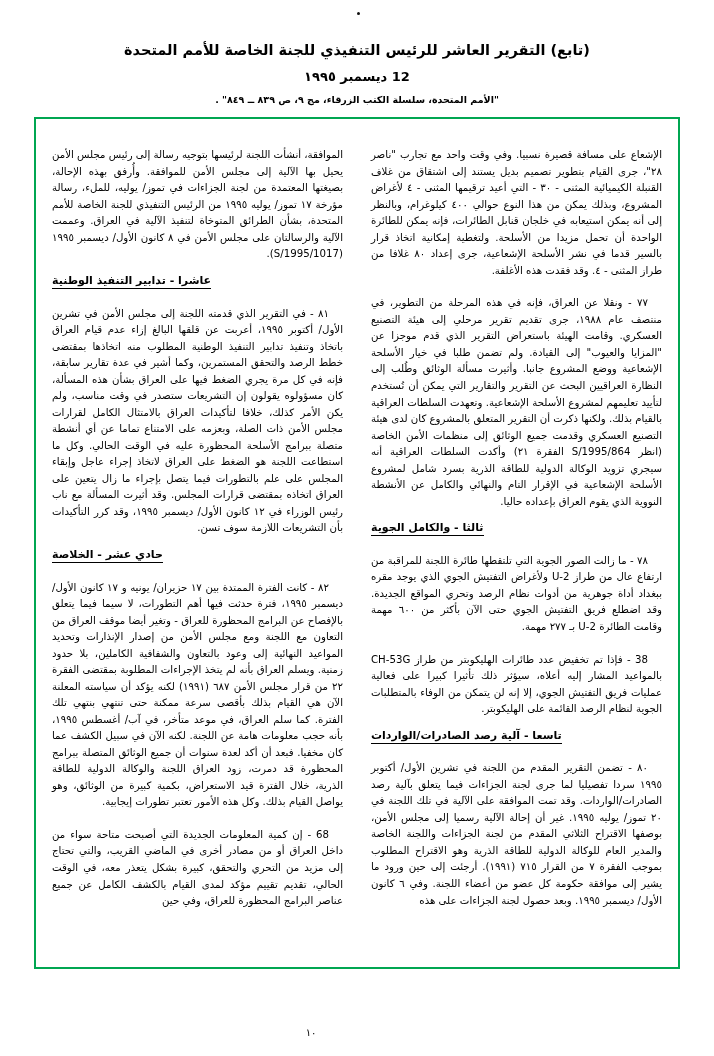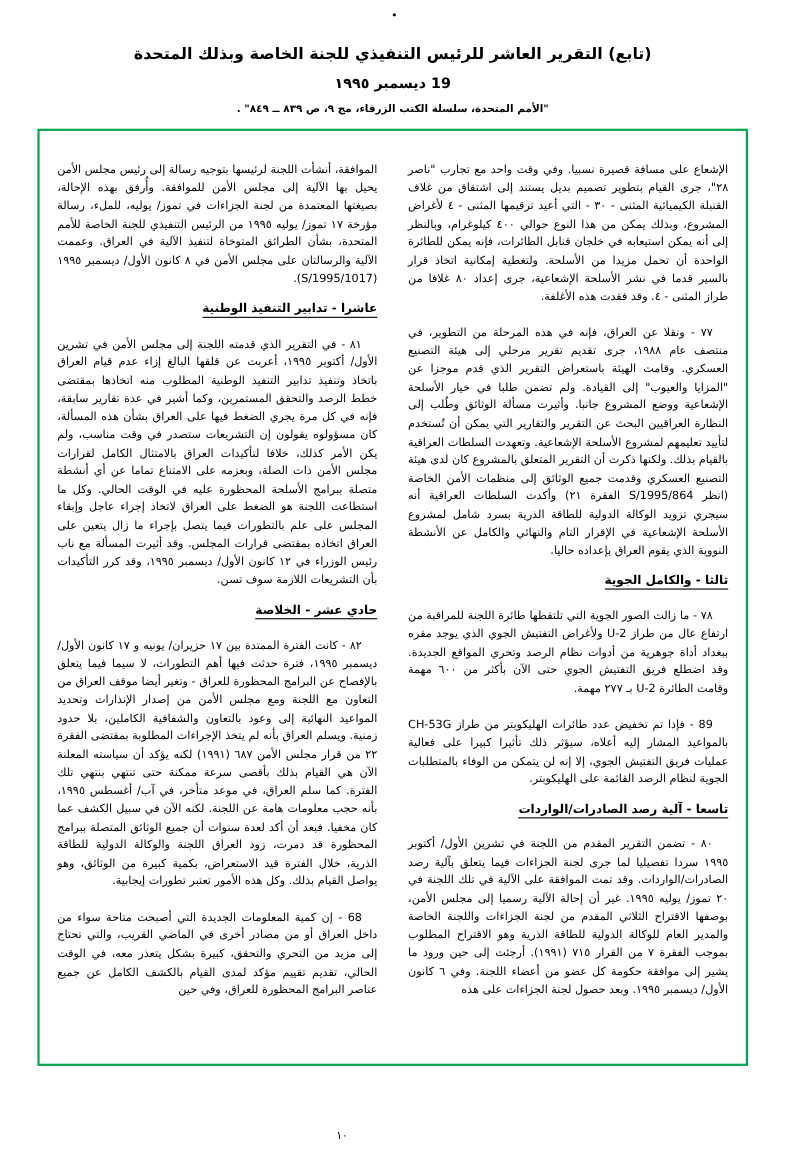--- a/index.html
+++ b/index.html
@@ -74,21 +74,21 @@
     text-justify: inter-word;
   }
   .col.right { padding-left: 14px; padding-right: 4px; }
   .col.left  { padding-right: 14px; padding-left: 4px; border-right: none; }
   .para {
     margin: 16px 0 2px 0;
     text-indent: 14px;
   }
   .para.noindent { text-indent: 0; }
   .sec-head {
-    text-align: right;
+    text-align: left;
     font-weight: bold;
     font-size: 11px;
     margin: 9px 0 5px 0;
     text-decoration: none;
   }
   .sec-head span {
     border-bottom: 1px solid #000;
     padding-bottom: 1px;
   }
   .footer {
@@ -102,35 +102,35 @@
   }
 </style>
 </head>
 <body>
 
 <div class="page">
 
   <div class="top-dot"></div>
 
   <div class="header">
-    <div class="doc-title">(تابع) التقرير العاشر للرئيس التنفيذي للجنة الخاصة وبذلك المتحدة</div>
-    <div class="doc-date">19 ديسمبر ١٩٩٥</div>
+    <div class="doc-title">(تابع) التقرير العاشر للرئيس التنفيذي للجنة الخاصة للأمم المتحدة</div>
+    <div class="doc-date">12 ديسمبر ١٩٩٥</div>
     <div class="doc-source">"الأمم المتحدة، سلسلة الكتب الزرقاء، مج ٩، ص ٨٣٩ ــ ٨٤٩" .</div>
   </div>
 
   <div class="frame">
     <div class="cols">
 
       <div class="col right">
         <p class="para noindent">الإشعاع على مسافة قصيرة نسبيا. وفي وقت واحد مع تجارب "ناصر ٢٨"، جرى القيام بتطوير تصميم بديل يستند إلى اشتقاق من غلاف القنبلة الكيميائية المثنى - ٣٠ - التي أعيد ترقيمها المثنى - ٤ لأغراض المشروع، وبذلك يمكن من هذا النوع حوالي ٤٠٠ كيلوغرام، وبالنظر إلى أنه يمكن استيعابه في خلجان قنابل الطائرات، فإنه يمكن للطائرة الواحدة أن تحمل مزيدا من الأسلحة. ولتغطية إمكانية اتخاذ قرار بالسير قدما في نشر الأسلحة الإشعاعية، جرى إعداد ٨٠ غلافا من طراز المثنى - ٤. وقد فقدت هذه الأغلفة.</p>
         <p class="para">٧٧ - ونقلا عن العراق، فإنه في هذه المرحلة من التطوير، في منتصف عام ١٩٨٨، جرى تقديم تقرير مرحلي إلى هيئة التصنيع العسكري. وقامت الهيئة باستعراض التقرير الذي قدم موجزا عن "المزايا والعيوب" إلى القيادة. ولم تضمن طلبا في خيار الأسلحة الإشعاعية ووضع المشروع جانبا. وأثيرت مسألة الوثائق وطُلب إلى النظارة العراقيين البحث عن التقرير والتقارير التي يمكن أن تُستخدم لتأييد تعليمهم لمشروع الأسلحة الإشعاعية. وتعهدت السلطات العراقية بالقيام بذلك. ولكنها ذكرت أن التقرير المتعلق بالمشروع كان لدى هيئة التصنيع العسكري وقدمت جميع الوثائق إلى منظمات الأمن الخاصة (انظر S/1995/864 الفقرة ٢١) وأكدت السلطات العراقية أنه سيجري تزويد الوكالة الدولية للطاقة الذرية بسرد شامل لمشروع الأسلحة الإشعاعية في الإقرار التام والنهائي والكامل عن الأنشطة النووية الذي يقوم العراق بإعداده حاليا.</p>
 
         <div class="sec-head"><span>ثالثا - والكامل الجوية</span></div>
         <p class="para">٧٨ - ما زالت الصور الجوية التي تلتقطها طائرة اللجنة للمراقبة من ارتفاع عال من طراز U-2 ولأغراض التفتيش الجوي الذي يوجد مقره ببغداد أداة جوهرية من أدوات نظام الرصد وتحري المواقع الجديدة. وقد اضطلع فريق التفتيش الجوي حتى الآن بأكثر من ٦٠٠ مهمة وقامت الطائرة U-2 بـ ٢٧٧ مهمة.</p>
-        <p class="para">89 - فإذا تم تخفيض عدد طائرات الهليكوبتر من طراز CH-53G بالمواعيد المشار إليه أعلاه، سيؤثر ذلك تأثيرا كبيرا على فعالية عمليات فريق التفتيش الجوي، إلا إنه لن يتمكن من الوفاء بالمتطلبات الجوية لنظام الرصد القائمة على الهليكوبتر.</p>
+        <p class="para">38 - فإذا تم تخفيض عدد طائرات الهليكوبتر من طراز CH-53G بالمواعيد المشار إليه أعلاه، سيؤثر ذلك تأثيرا كبيرا على فعالية عمليات فريق التفتيش الجوي، إلا إنه لن يتمكن من الوفاء بالمتطلبات الجوية لنظام الرصد القائمة على الهليكوبتر.</p>
 
         <div class="sec-head"><span>تاسعا - آلية رصد الصادرات/الواردات</span></div>
         <p class="para">٨٠ - تضمن التقرير المقدم من اللجنة في تشرين الأول/ أكتوبر ١٩٩٥ سردا تفصيليا لما جرى لجنة الجزاءات فيما يتعلق بآلية رصد الصادرات/الواردات. وقد تمت الموافقة على الآلية في تلك اللجنة في ٢٠ تموز/ يوليه ١٩٩٥. غير أن إحالة الآلية رسميا إلى مجلس الأمن، بوصفها الاقتراح الثلاثي المقدم من لجنة الجزاءات واللجنة الخاصة والمدير العام للوكالة الدولية للطاقة الذرية وهو الاقتراح المطلوب بموجب الفقرة ٧ من القرار ٧١٥ (١٩٩١). أرجئت إلى حين ورود ما يشير إلى موافقة حكومة كل عضو من أعضاء اللجنة. وفي ٦ كانون الأول/ ديسمبر ١٩٩٥. وبعد حصول لجنة الجزاءات على هذه</p>
       </div>
 
       <div class="col left">
         <p class="para noindent">الموافقة، أنشأت اللجنة لرئيسها بتوجيه رسالة إلى رئيس مجلس الأمن يحيل بها الآلية إلى مجلس الأمن للموافقة. وأُرفق بهذه الإحالة، بصيغتها المعتمدة من لجنة الجزاءات في تموز/ يوليه، للملء، رسالة مؤرخة ١٧ تموز/ يوليه ١٩٩٥ من الرئيس التنفيذي للجنة الخاصة للأمم المتحدة، بشأن الطرائق المتوخاة لتنفيذ الآلية في العراق. وعممت الآلية والرسالتان على مجلس الأمن في ٨ كانون الأول/ ديسمبر ١٩٩٥ (S/1995/1017).</p>
 
         <div class="sec-head"><span>عاشرا - تدابير التنفيذ الوطنية</span></div>
         <p class="para">٨١ - في التقرير الذي قدمته اللجنة إلى مجلس الأمن في تشرين الأول/ أكتوبر ١٩٩٥، أعربت عن قلقها البالغ إزاء عدم قيام العراق باتخاذ وتنفيذ تدابير التنفيذ الوطنية المطلوب منه اتخاذها بمقتضى خطط الرصد والتحقق المستمرين، وكما أشير في عدة تقارير سابقة، فإنه في كل مرة يجري الضغط فيها على العراق بشأن هذه المسألة، كان مسؤولوه يقولون إن التشريعات ستصدر في وقت مناسب، ولم يكن الأمر كذلك، خلافا لتأكيدات العراق بالامتثال الكامل لقرارات مجلس الأمن ذات الصلة، وبعزمه على الامتناع تماما عن أي أنشطة متصلة ببرامج الأسلحة المحظورة عليه في الوقت الحالي. وكل ما استطاعت اللجنة هو الضغط على العراق لاتخاذ إجراء عاجل وإبقاء المجلس على علم بالتطورات فيما يتصل بإجراء ما زال يتعين على العراق اتخاذه بمقتضى قرارات المجلس. وقد أثيرت المسألة مع ناب رئيس الوزراء في ١٢ كانون الأول/ ديسمبر ١٩٩٥، وقد كرر التأكيدات بأن التشريعات اللازمة سوف تسن.</p>

